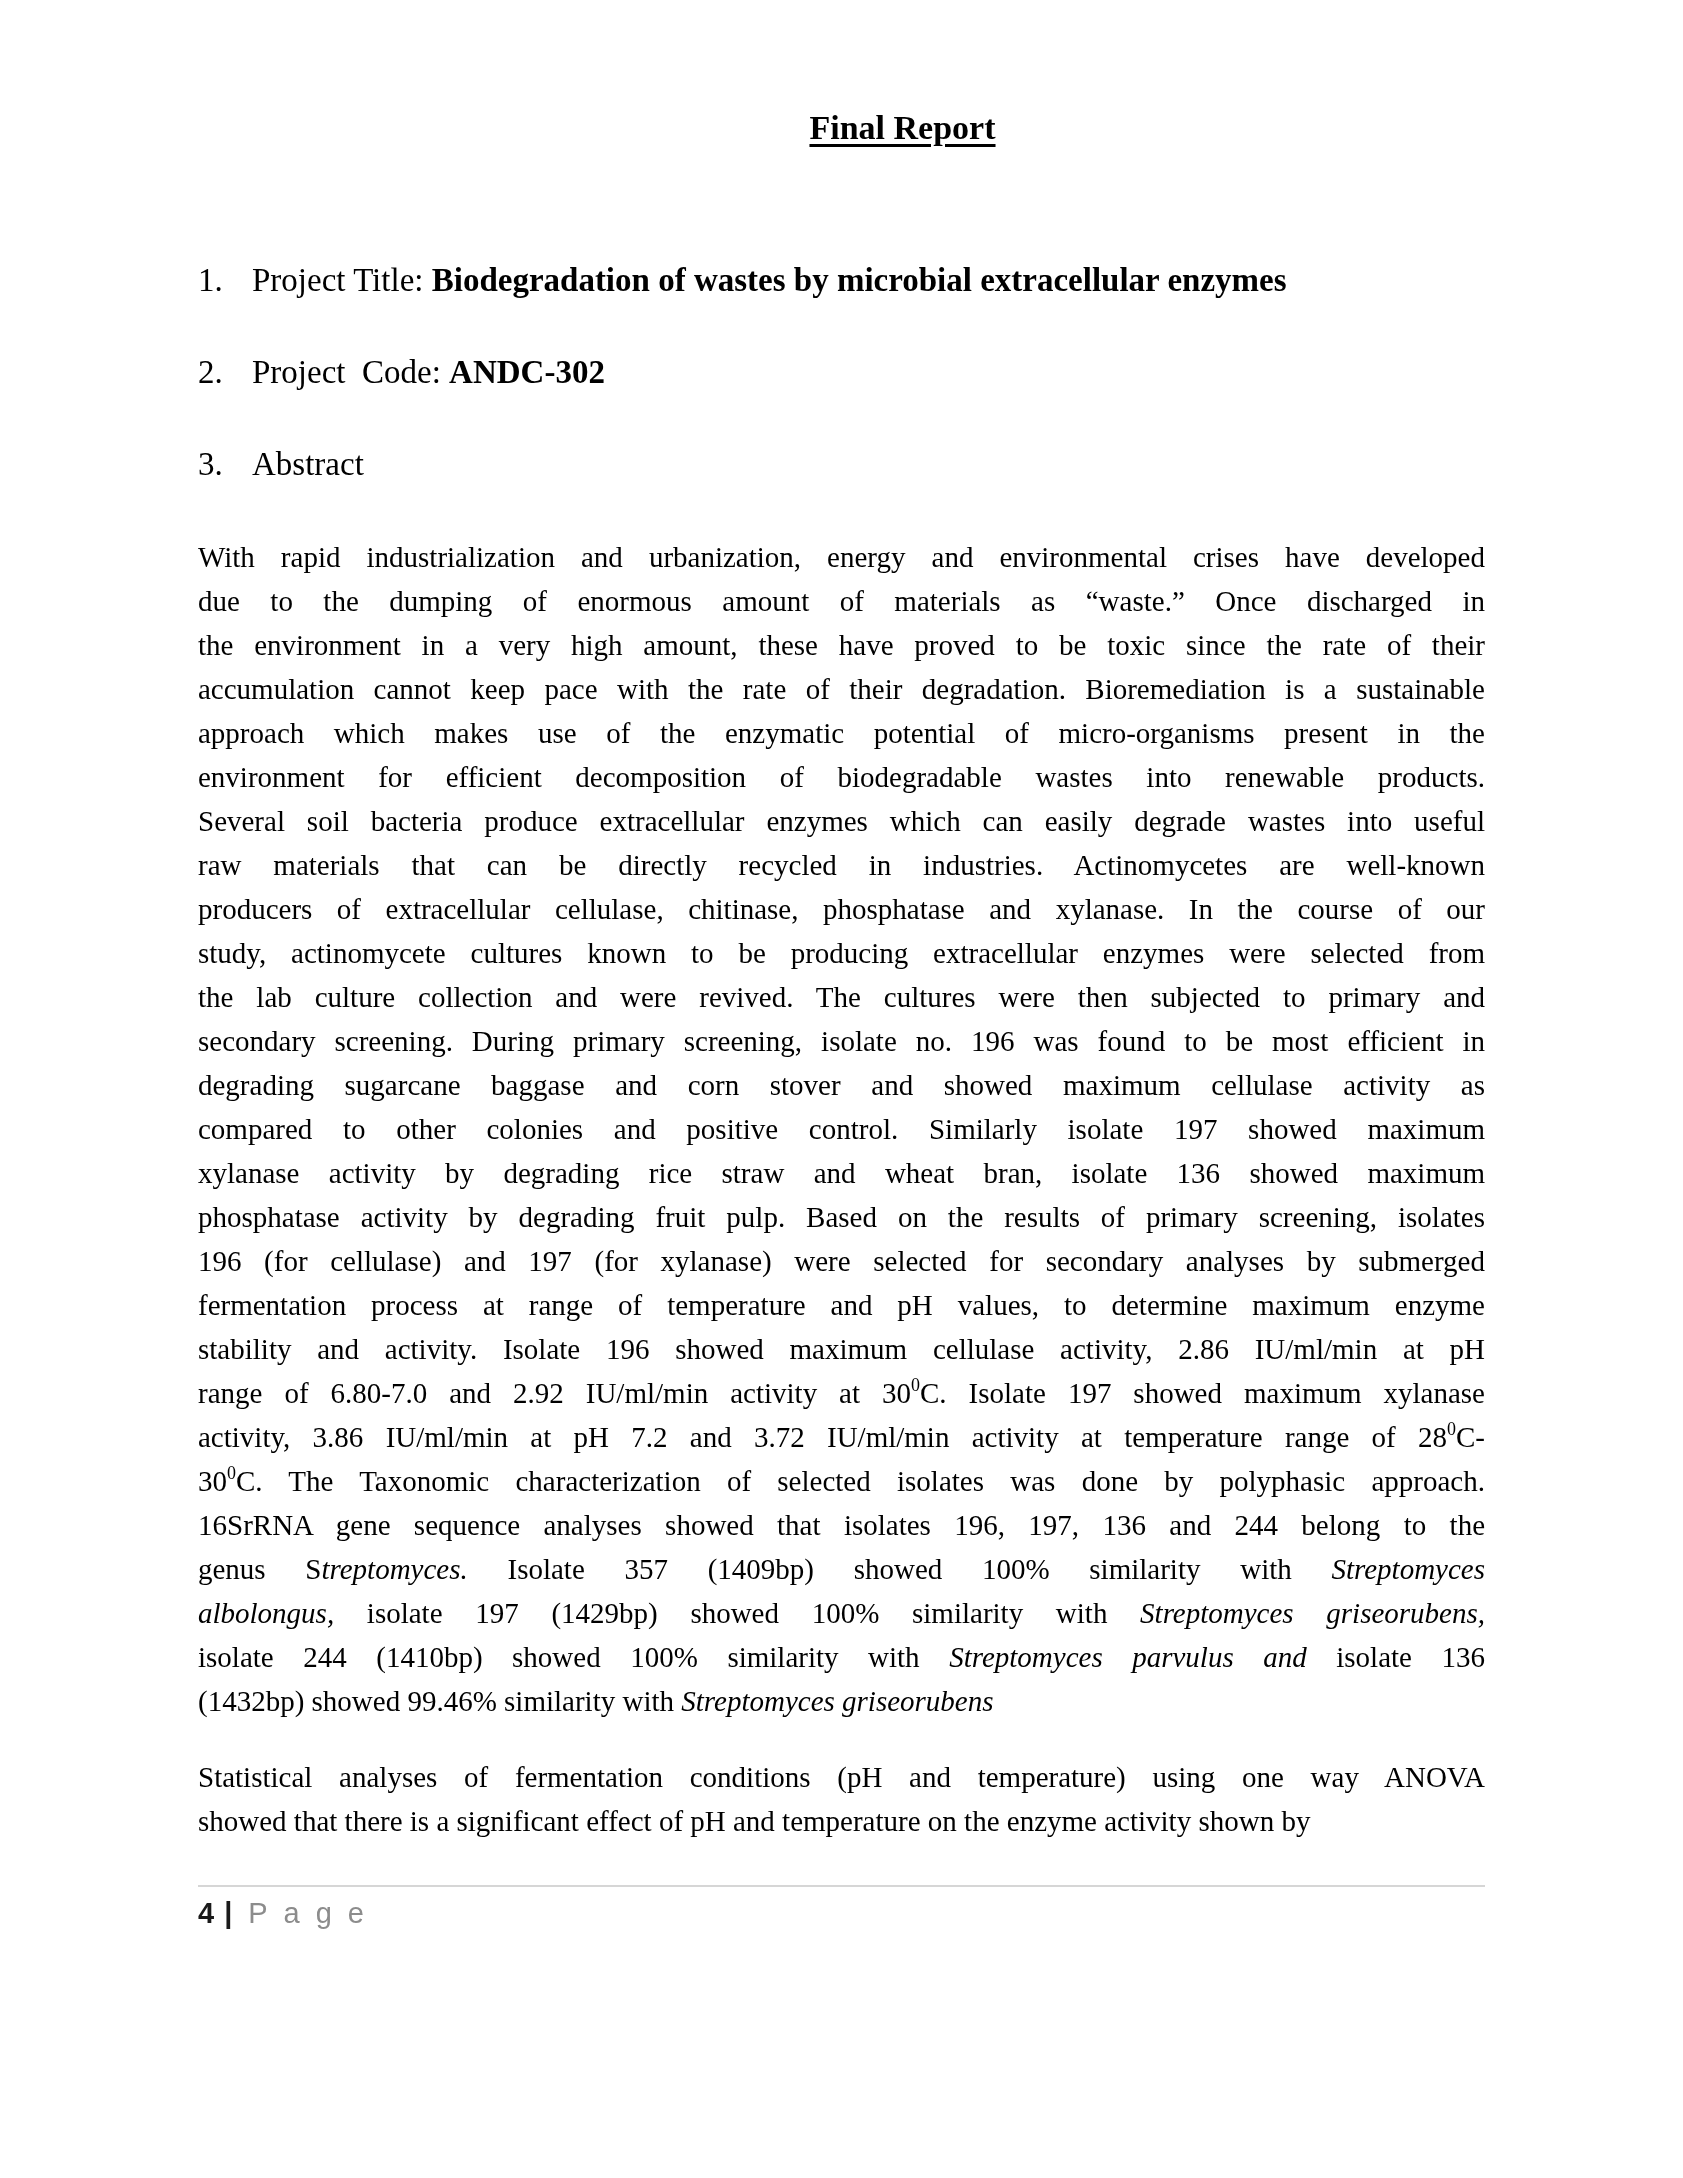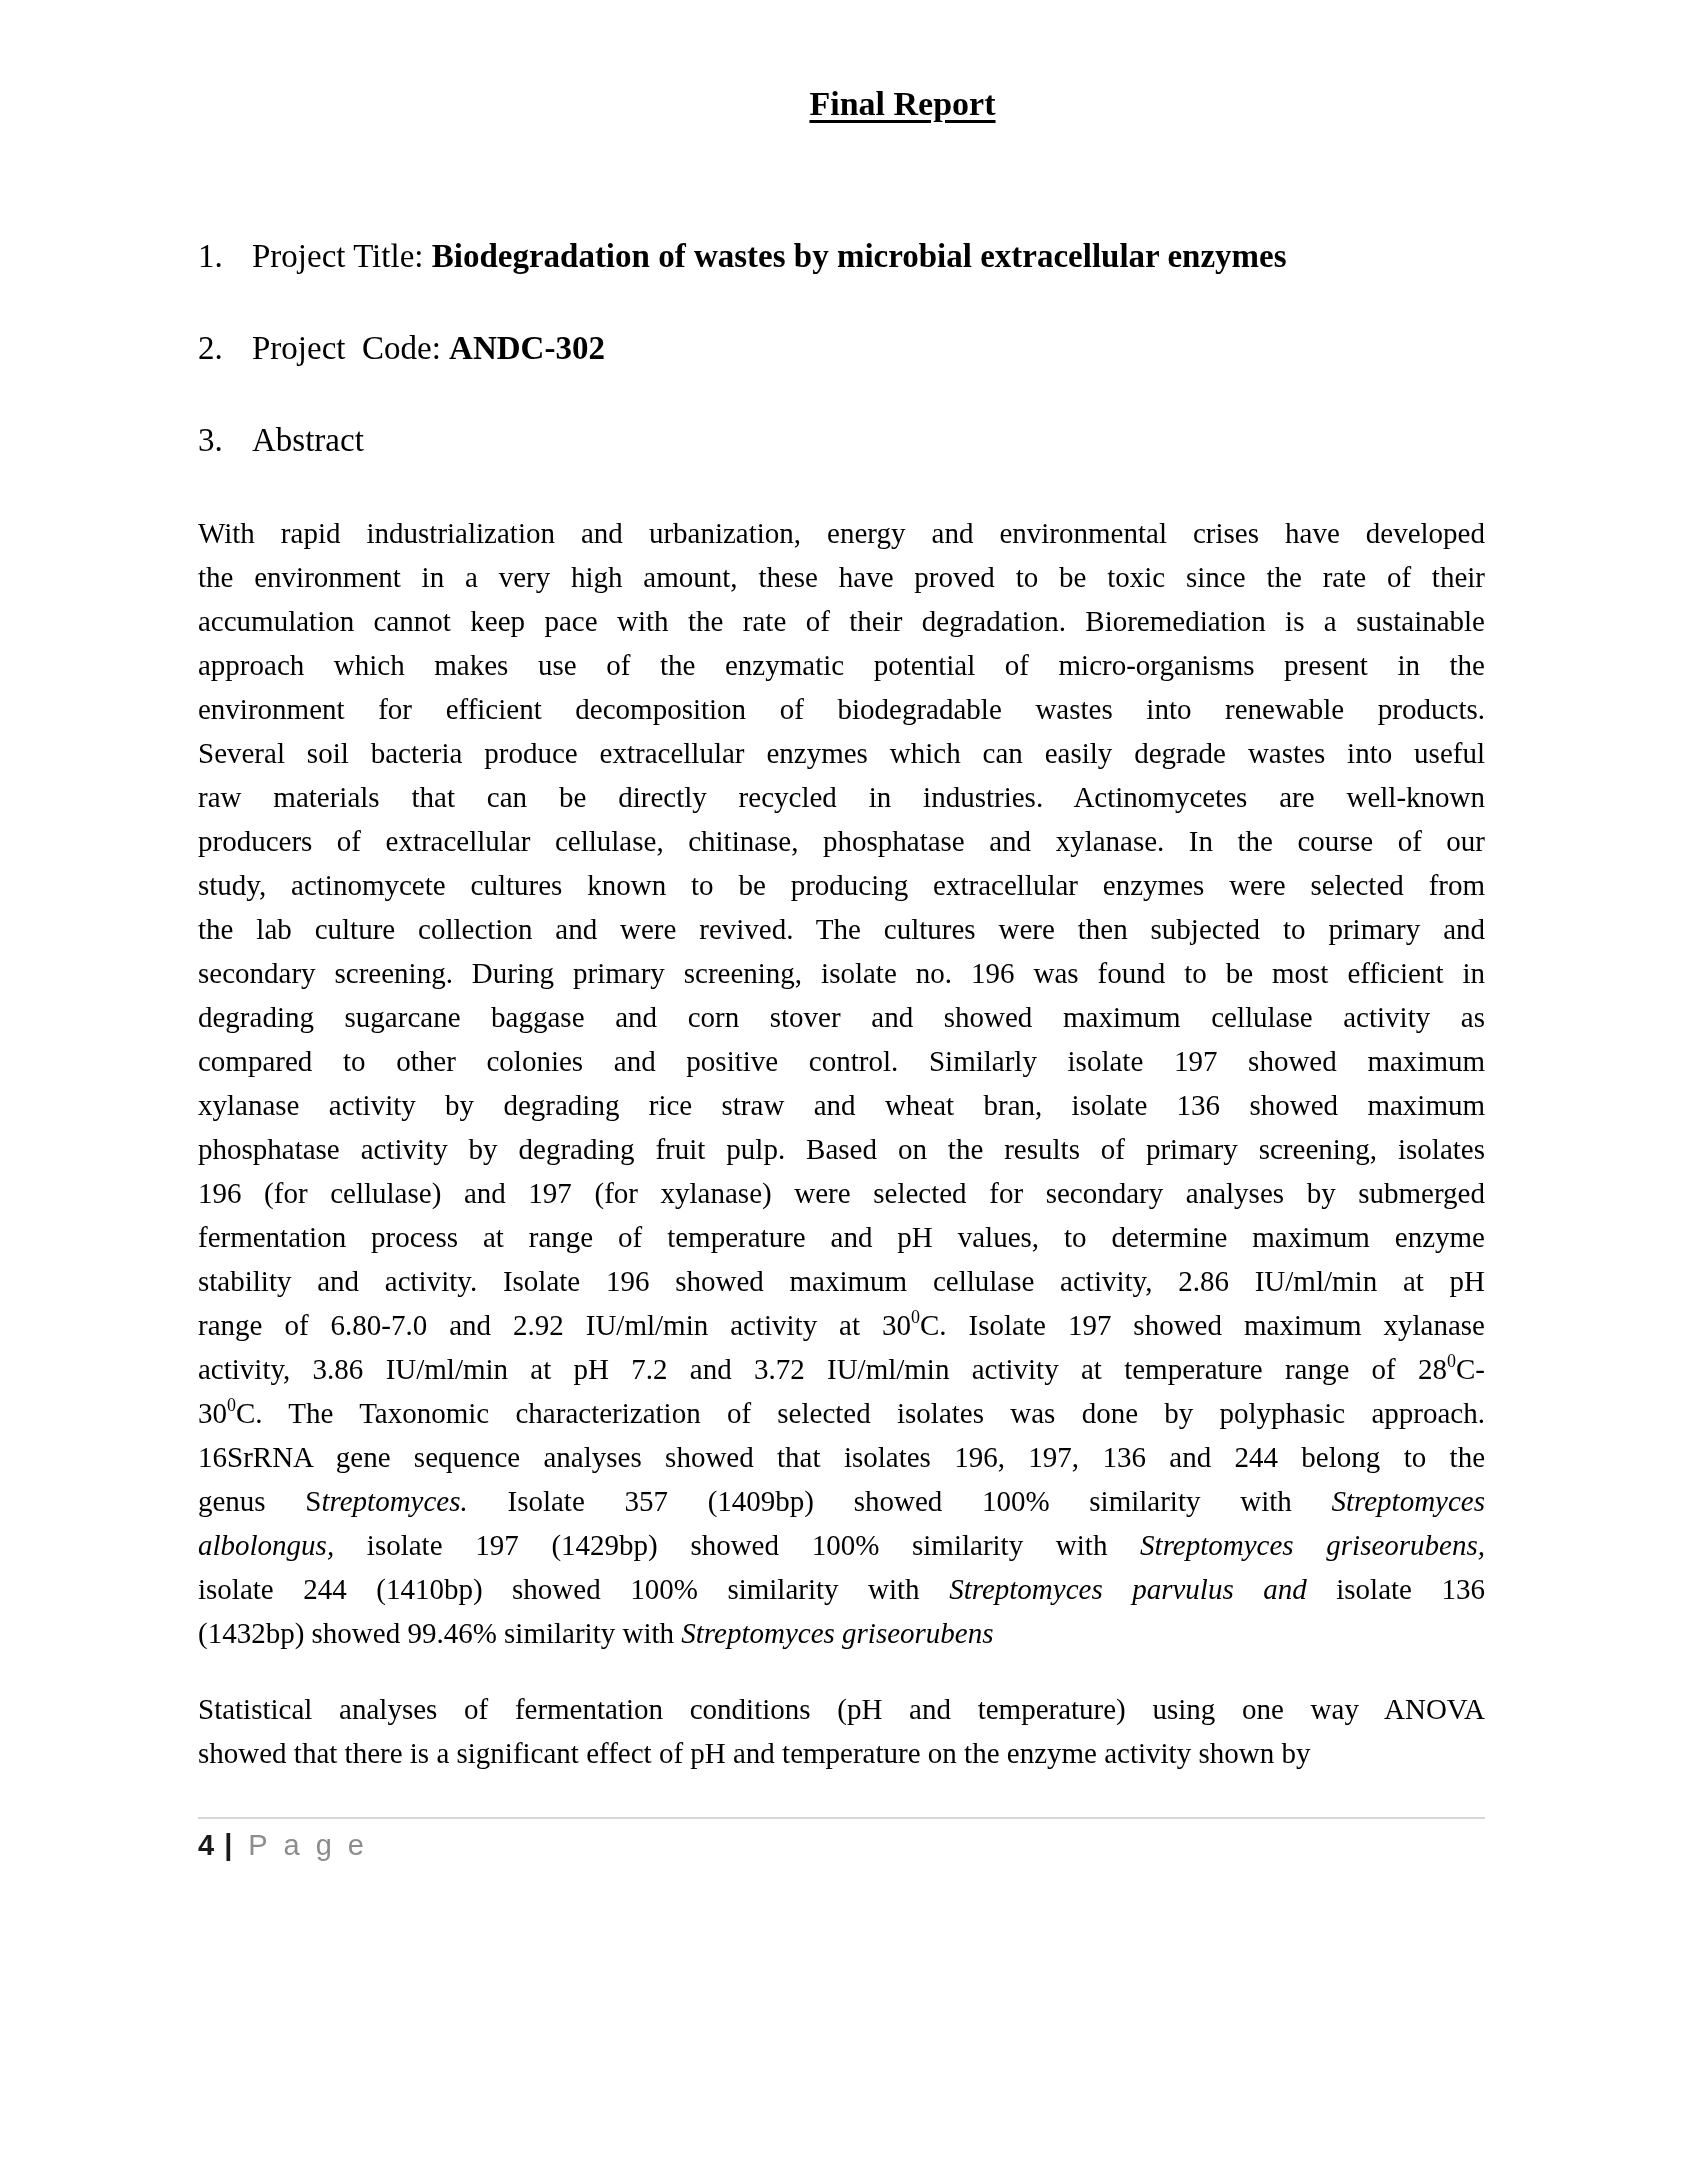--- a/index.html
+++ b/index.html
@@ -1,21 +1,21 @@
 <!DOCTYPE html>
 <html><head>
 <meta charset="utf-8">
 <style>
   html, body { margin: 0; padding: 0; background: #ffffff; }
   .page {
     width: 1683px;
     height: 2178px;
     background: #ffffff;
     box-sizing: border-box;
-    padding: 84px 198px 0 198px;
+    padding: 108px 198px 0 198px;
     font-family: "Liberation Serif", serif;
     color: #000000;
     overflow: hidden;
     position: relative;
   }
   .title {
     font-size: 34px;
     font-weight: bold;
     line-height: 40px;
     text-align: center;
@@ -82,20 +82,21 @@
         <span class="item-text"><span>Project  Code: </span><span class="bd">ANDC-302</span></span>
       </div>
       <div class="list-item">
         <span class="list-num">3.</span>
         <span class="item-text"><span>Abstract</span></span>
       </div>
     </div>
 
   <div class="para">
       <div class="line"><span>With rapid industrialization and urbanization, energy and environmental crises have developed</span></div>
+      <div class="line"><span>due to the dumping of enormous amount of materials as “waste.” Once discharged in</span></div>
       <div class="line"><span>the environment in a very high amount, these have proved to be toxic since the rate of their</span></div>
       <div class="line"><span>accumulation cannot keep pace with the rate of their degradation. Bioremediation is a sustainable</span></div>
       <div class="line"><span>approach which makes use of the enzymatic potential of micro-organisms present in the</span></div>
       <div class="line"><span>environment for efficient decomposition of biodegradable wastes into renewable products.</span></div>
       <div class="line"><span>Several soil bacteria produce extracellular enzymes which can easily degrade wastes into useful</span></div>
       <div class="line"><span>raw materials that can be directly recycled in industries. Actinomycetes are well-known</span></div>
       <div class="line"><span>producers of extracellular cellulase, chitinase, phosphatase and xylanase. In the course of our</span></div>
       <div class="line"><span>study, actinomycete cultures known to be producing extracellular enzymes were selected from</span></div>
       <div class="line"><span>the lab culture collection and were revived. The cultures were then subjected to primary and</span></div>
       <div class="line"><span>secondary screening. During primary screening, isolate no. 196 was found to be most efficient in</span></div>

